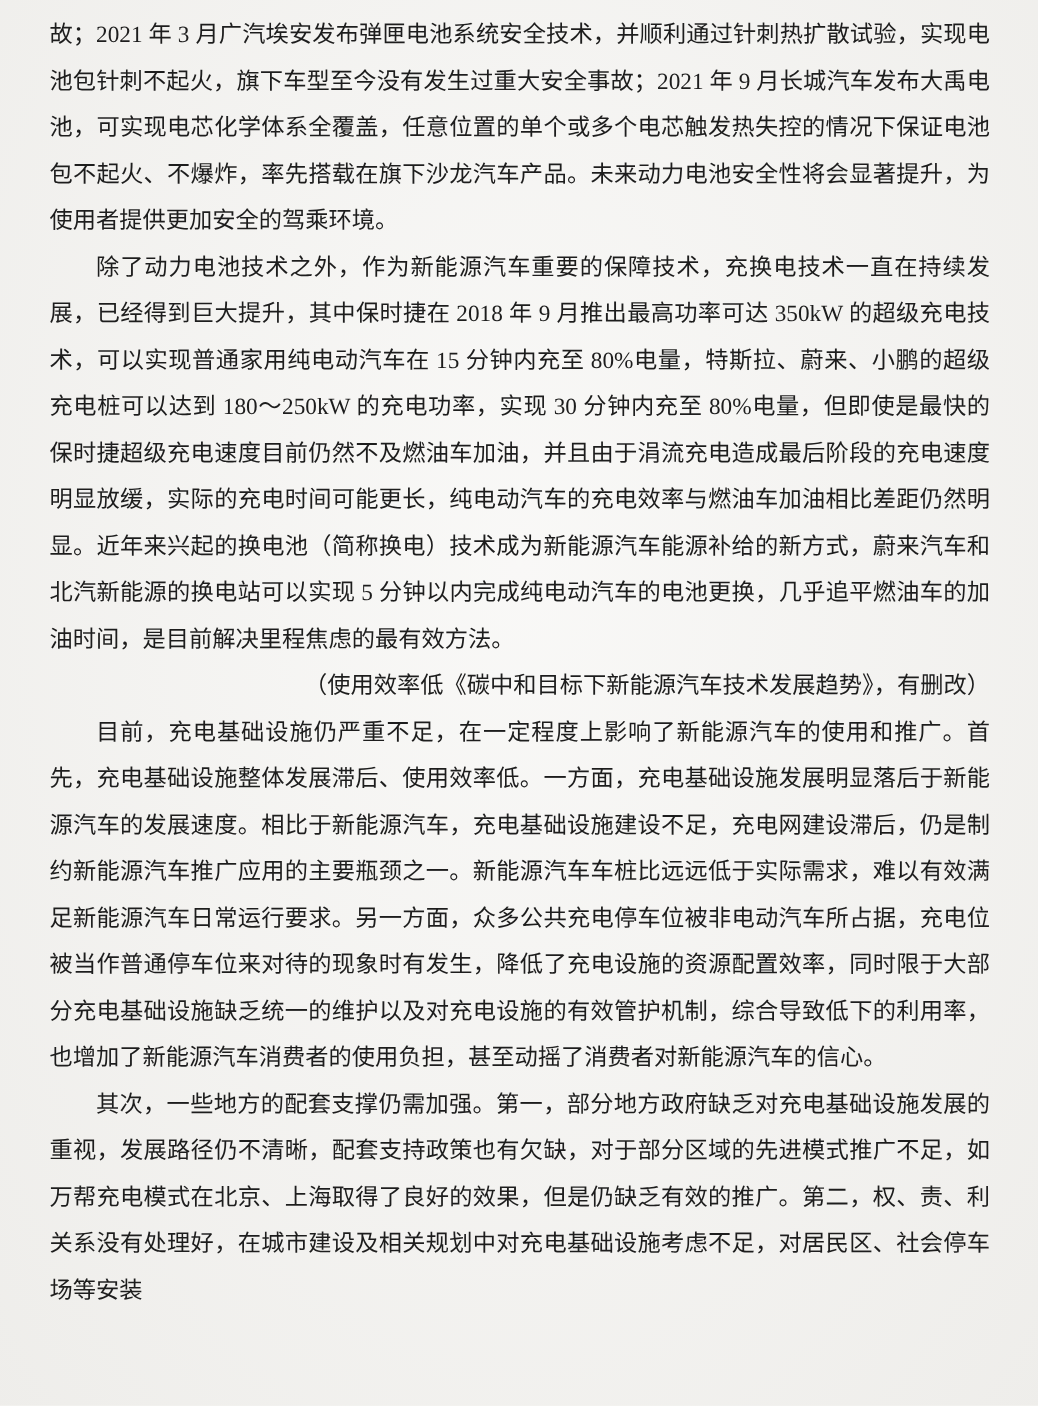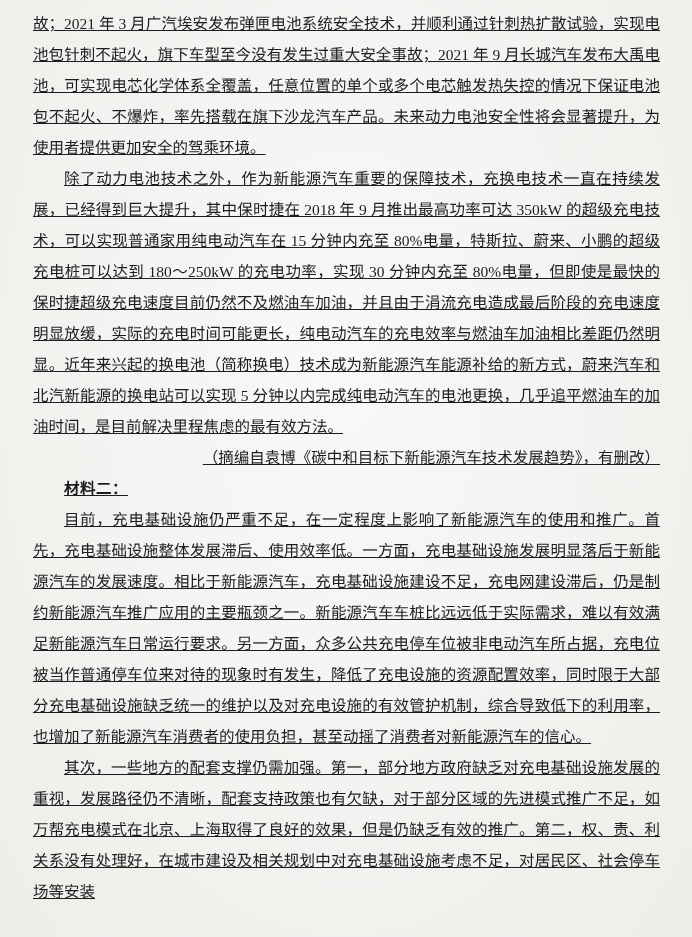--- a/index.html
+++ b/index.html
@@ -19,21 +19,20 @@
     background-image: radial-gradient(ellipse at 50% 40%, rgba(255,255,255,0.5) 0%, rgba(0,0,0,0.02) 100%);
     font-family: "Liberation Serif", "DejaVu Serif", serif;
     font-size: 15.5px;
     line-height: 31px;
     color: #1d1d1d;
     text-align: justify;
     text-justify: inter-character;
   }
   .page p {
     margin: 0;
-    text-decoration: underline;
   }
   .indent {
     text-indent: 2em;
   }
   .citation {
     text-align: right;
     margin-right: -22px;
   }
   .heading {
     font-family: "Liberation Sans", "DejaVu Sans", sans-serif;
@@ -42,21 +41,20 @@
   }
 </style>
 </head>
 <body>
 
 <div class="page">
   <p class="body-text">故；2021 年 3 月广汽埃安发布弹匣电池系统安全技术，并顺利通过针刺热扩散试验，实现电池包针刺不起火，旗下车型至今没有发生过重大安全事故；2021 年 9 月长城汽车发布大禹电池，可实现电芯化学体系全覆盖，任意位置的单个或多个电芯触发热失控的情况下保证电池包不起火、不爆炸，率先搭载在旗下沙龙汽车产品。未来动力电池安全性将会显著提升，为使用者提供更加安全的驾乘环境。</p>
 
   <p class="body-text indent">除了动力电池技术之外，作为新能源汽车重要的保障技术，充换电技术一直在持续发展，已经得到巨大提升，其中保时捷在 2018 年 9 月推出最高功率可达 350kW 的超级充电技术，可以实现普通家用纯电动汽车在 15 分钟内充至 80%电量，特斯拉、蔚来、小鹏的超级充电桩可以达到 180～250kW 的充电功率，实现 30 分钟内充至 80%电量，但即使是最快的保时捷超级充电速度目前仍然不及燃油车加油，并且由于涓流充电造成最后阶段的充电速度明显放缓，实际的充电时间可能更长，纯电动汽车的充电效率与燃油车加油相比差距仍然明显。近年来兴起的换电池（简称换电）技术成为新能源汽车能源补给的新方式，蔚来汽车和北汽新能源的换电站可以实现 5 分钟以内完成纯电动汽车的电池更换，几乎追平燃油车的加油时间，是目前解决里程焦虑的最有效方法。</p>
 
-  <p class="citation">（摘编自袁博《碳中和目标下新能源汽车技术发展趋势》，有删改）</p>
+  <p class="citation">（使用效率低《碳中和目标下新能源汽车技术发展趋势》，有删改）</p>
 
-  <p class="heading indent">材料二：</p>
 
 
   <p class="body-text indent">目前，充电基础设施仍严重不足，在一定程度上影响了新能源汽车的使用和推广。首先，充电基础设施整体发展滞后、使用效率低。一方面，充电基础设施发展明显落后于新能源汽车的发展速度。相比于新能源汽车，充电基础设施建设不足，充电网建设滞后，仍是制约新能源汽车推广应用的主要瓶颈之一。新能源汽车车桩比远远低于实际需求，难以有效满足新能源汽车日常运行要求。另一方面，众多公共充电停车位被非电动汽车所占据，充电位被当作普通停车位来对待的现象时有发生，降低了充电设施的资源配置效率，同时限于大部分充电基础设施缺乏统一的维护以及对充电设施的有效管护机制，综合导致低下的利用率，也增加了新能源汽车消费者的使用负担，甚至动摇了消费者对新能源汽车的信心。</p>
 
   <p class="body-text indent">其次，一些地方的配套支撑仍需加强。第一，部分地方政府缺乏对充电基础设施发展的重视，发展路径仍不清晰，配套支持政策也有欠缺，对于部分区域的先进模式推广不足，如万帮充电模式在北京、上海取得了良好的效果，但是仍缺乏有效的推广。第二，权、责、利关系没有处理好，在城市建设及相关规划中对充电基础设施考虑不足，对居民区、社会停车场等安装</p>
 </div>
 
 </body></html>

